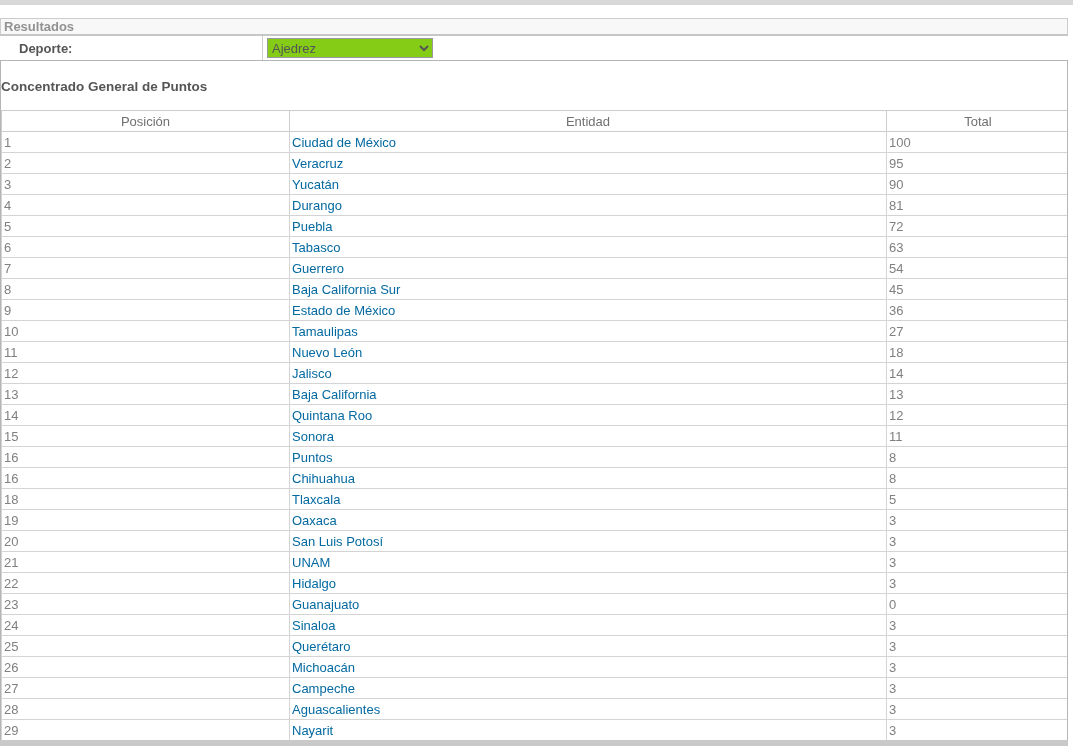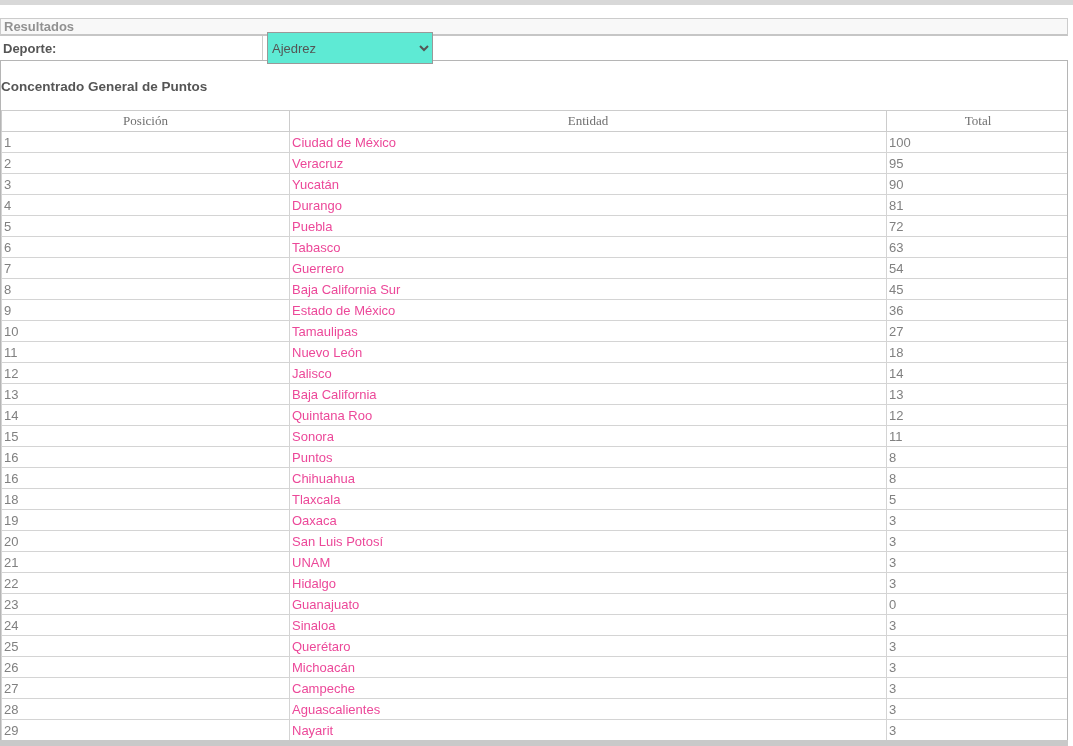--- a/index.html
+++ b/index.html
@@ -40,34 +40,34 @@
     display: flex;
     align-items: center;
   }
   .filter-label {
     width: 263px;
     height: 100%;
     box-sizing: border-box;
     border-right: 1px solid #cccccc;
     display: flex;
     align-items: center;
-    padding-left: 3px;
+    padding-left: 19px;
     font-weight: bold;
     font-size: 13px;
     color: #555555;
   }
   .sport-select {
     margin-left: 4px;
     width: 166px;
-    height: 32px;
+    height: 20px;
     font-family: "Liberation Sans", sans-serif;
     font-size: 13px;
     color: #555555;
     border: 1px solid #999999;
-    background: #5eead4;
+    background: #84cc16;
   }
   .panel {
     width: 1068px;
     height: 680px;
     box-sizing: border-box;
     border: 1px solid #b5b5b5;
     border-bottom: none;
     overflow: hidden;
   }
   .table-title {
@@ -85,33 +85,32 @@
   }
   table.results th {
     height: 20px;
     border: 1px solid #cccccc;
     color: #707070;
     font-weight: normal;
     text-align: center;
     padding: 0 2px;
     overflow: hidden;
     white-space: nowrap;
-    font-family: Liberation Serif, serif;
   }
   table.results td {
     height: 20px;
     border: 1px solid #d4d4d4;
     color: #808080;
     text-align: left;
     padding: 0 2px;
     overflow: hidden;
     white-space: nowrap;
   }
   table.results a {
-    color: #ec4899;
+    color: #0369a1;
     text-decoration: none;
     text-align: right;
   }
   .bottombar {
     position: absolute;
     left: 0;
     bottom: 0;
     width: 1068px;
     height: 6px;
     background: #c9c9c9;

